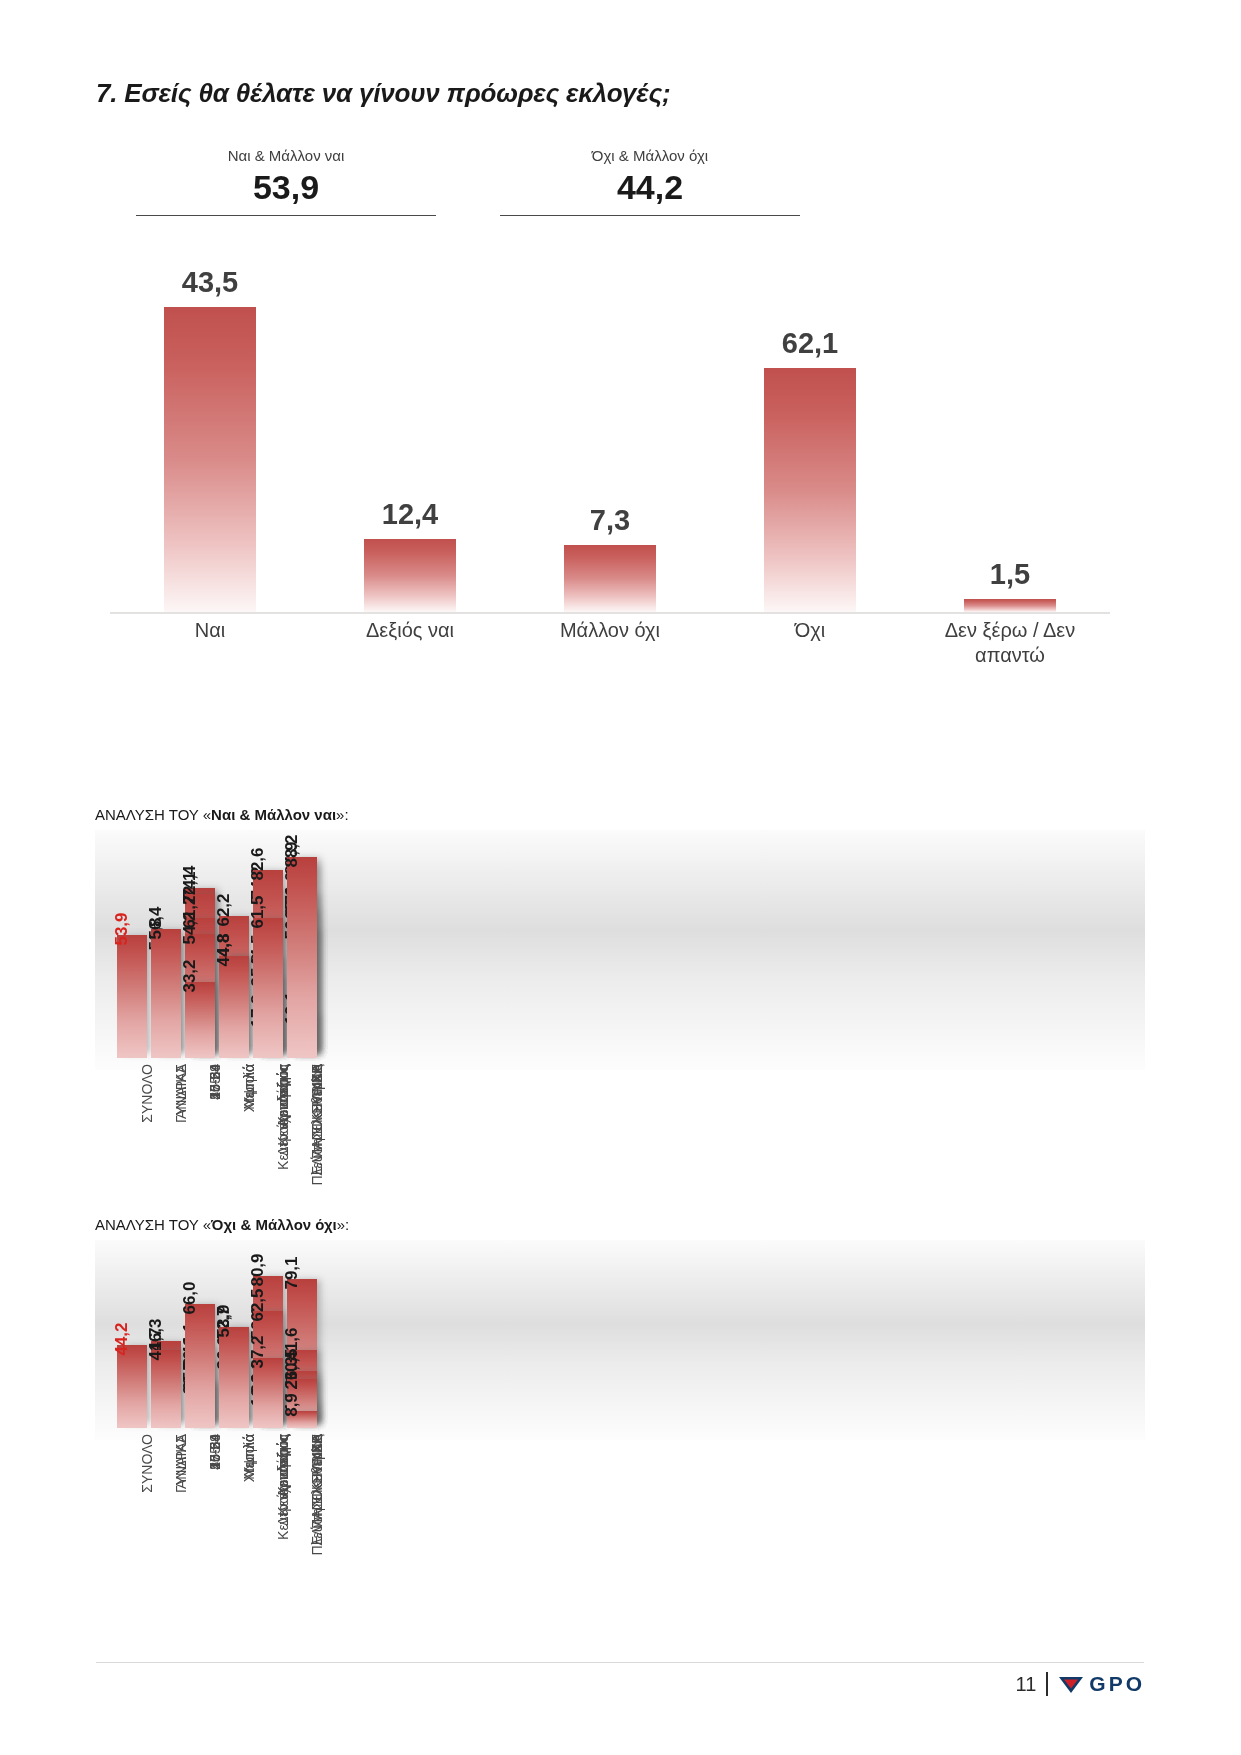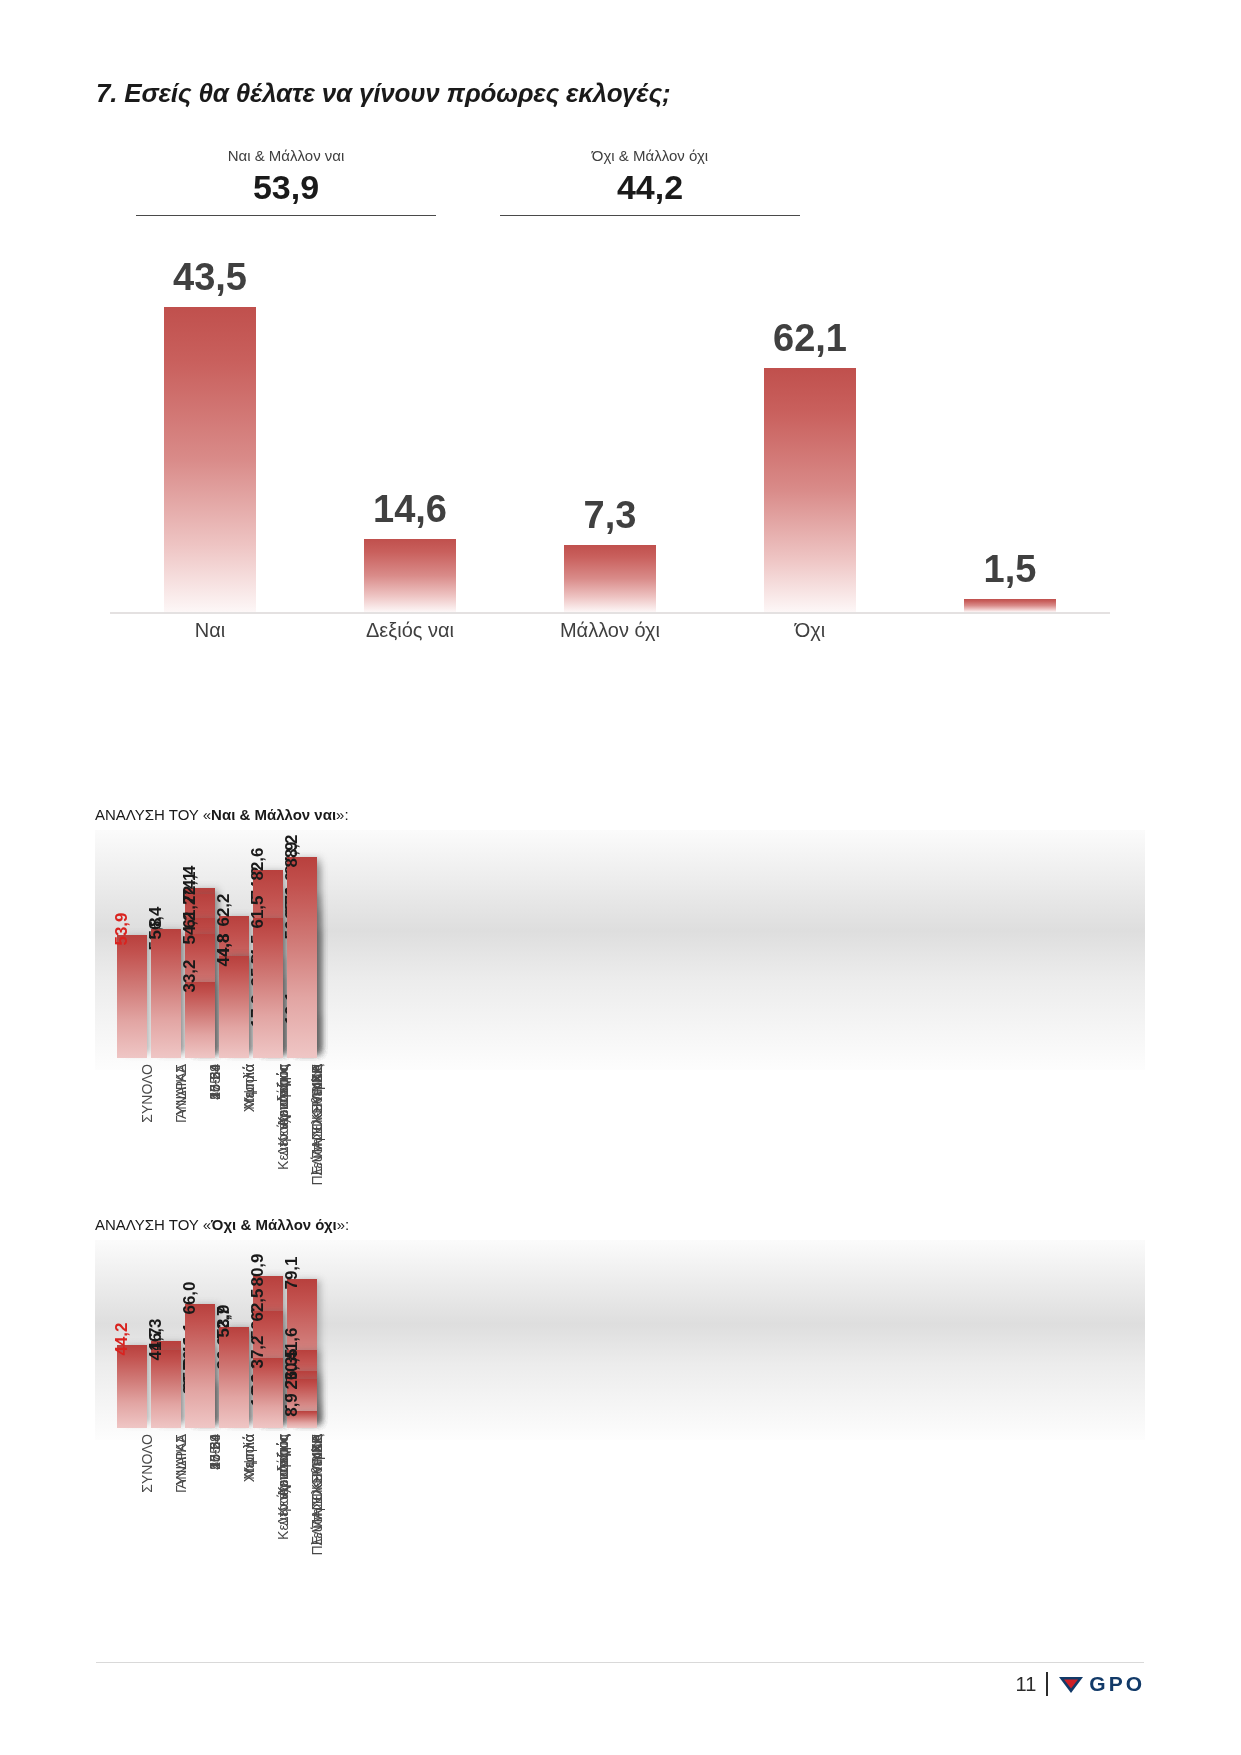--- a/index.html
+++ b/index.html
@@ -80,21 +80,21 @@
     transform: translateX(-50%);
     width: 92px;
     background: linear-gradient(to bottom, #c0504d 0%, #c9605d 18%, #d98b89 50%, #eec4c3 78%, #fdf7f7 100%);
   }
   .main-bar-value {
     position: absolute;
     left: 50%;
     transform: translateX(-50%);
     bottom: 100%;
     margin-bottom: 8px;
-    font-size: 38px;
+    font-size: 29px;
     font-weight: bold;
     color: #404040;
     white-space: nowrap;
   }
   .main-cat-label {
     position: absolute;
     top: 386px;
     width: 200px;
     text-align: center;
     font-size: 20px;
@@ -211,21 +211,21 @@
 <div class="main-chart">
   <div class="main-axis"></div>
   <div id="main-bars-root">
       <div class="main-bar-slot" style="left: 0px;">
         <div class="main-bar" style="height: 305.426px;">
           <div class="main-bar-value">43,5</div>
         </div>
       </div>
       <div class="main-bar-slot" style="left: 200px;">
         <div class="main-bar" style="height: 73.0213px;">
-          <div class="main-bar-value">14,6</div>
+          <div class="main-bar-value">12,4</div>
         </div>
       </div>
       <div class="main-bar-slot" style="left: 400px;">
         <div class="main-bar" style="height: 66.7021px;">
           <div class="main-bar-value">7,3</div>
         </div>
       </div>
       <div class="main-bar-slot" style="left: 600px;">
         <div class="main-bar" style="height: 243.638px;">
           <div class="main-bar-value">62,1</div>
@@ -234,20 +234,21 @@
       <div class="main-bar-slot" style="left: 800px;">
         <div class="main-bar" style="height: 13.3404px;">
           <div class="main-bar-value">1,5</div>
         </div>
       </div>
     </div>
 <div class="main-cat-label" style="left: 0px;">Ναι</div>
     <div class="main-cat-label" style="left: 200px;">Δεξιός ναι</div>
     <div class="main-cat-label" style="left: 400px;">Μάλλον όχι</div>
     <div class="main-cat-label" style="left: 600px;">Όχι</div>
+    <div class="main-cat-label" style="left: 800px;">Δεν ξέρω / Δεν απαντώ</div>
   </div>
 
 <div class="breakdown-heading" style="top:806px;">
   <span>ΑΝΑΛΥΣΗ ΤΟΥ «</span><b>Ναι &amp; Μάλλον ναι</b><span>»:</span>
 </div>
 <div class="breakdown-panel" id="bd1-panel" style="top:830px; height:240px;">
   <div class="bd-plot" id="bd1-plot" style="height:240px;">
       <div class="bd-bar-wrap" style="left: 22px; width: 30px; bottom: 12px;">
         <div class="bd-bar" style="height: 122.892px;"></div>
         <div class="bd-val accent" style="bottom: 128.892px;">53,9</div>

